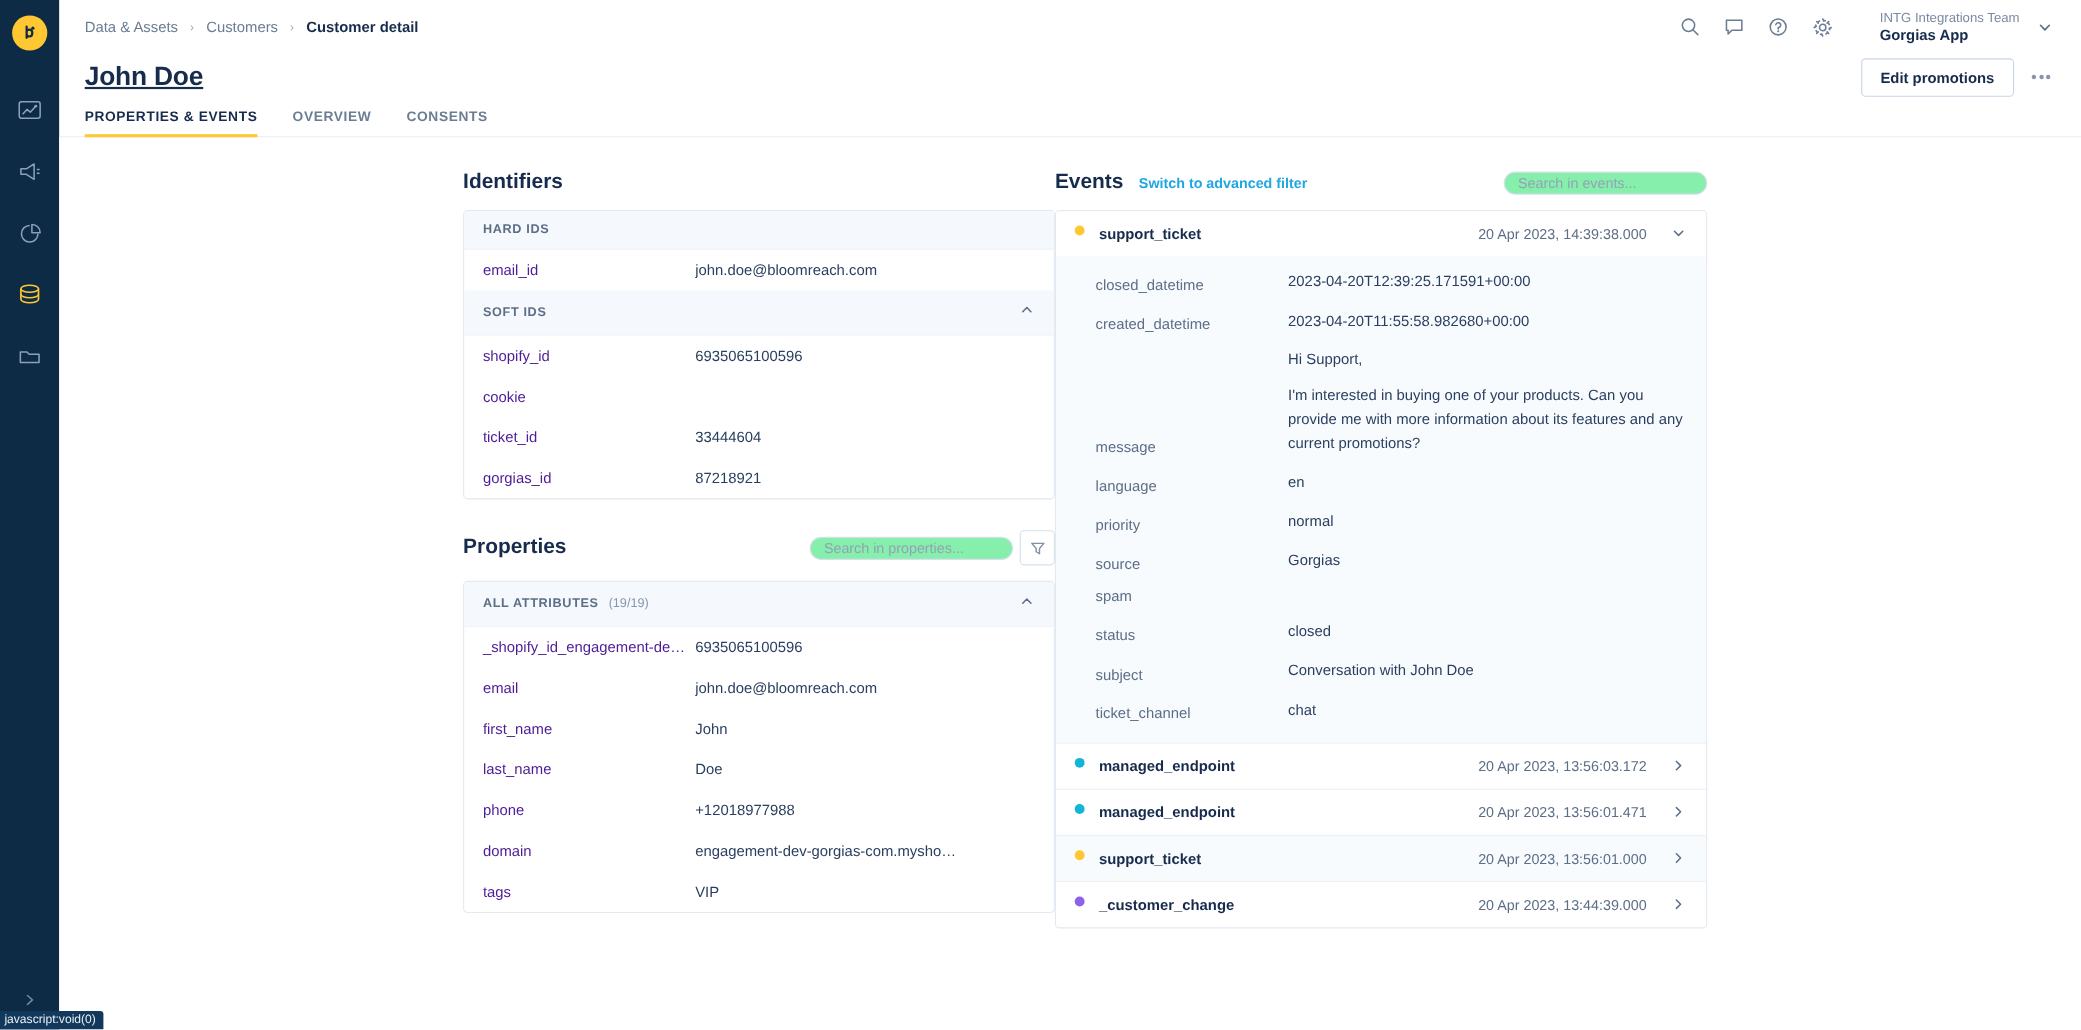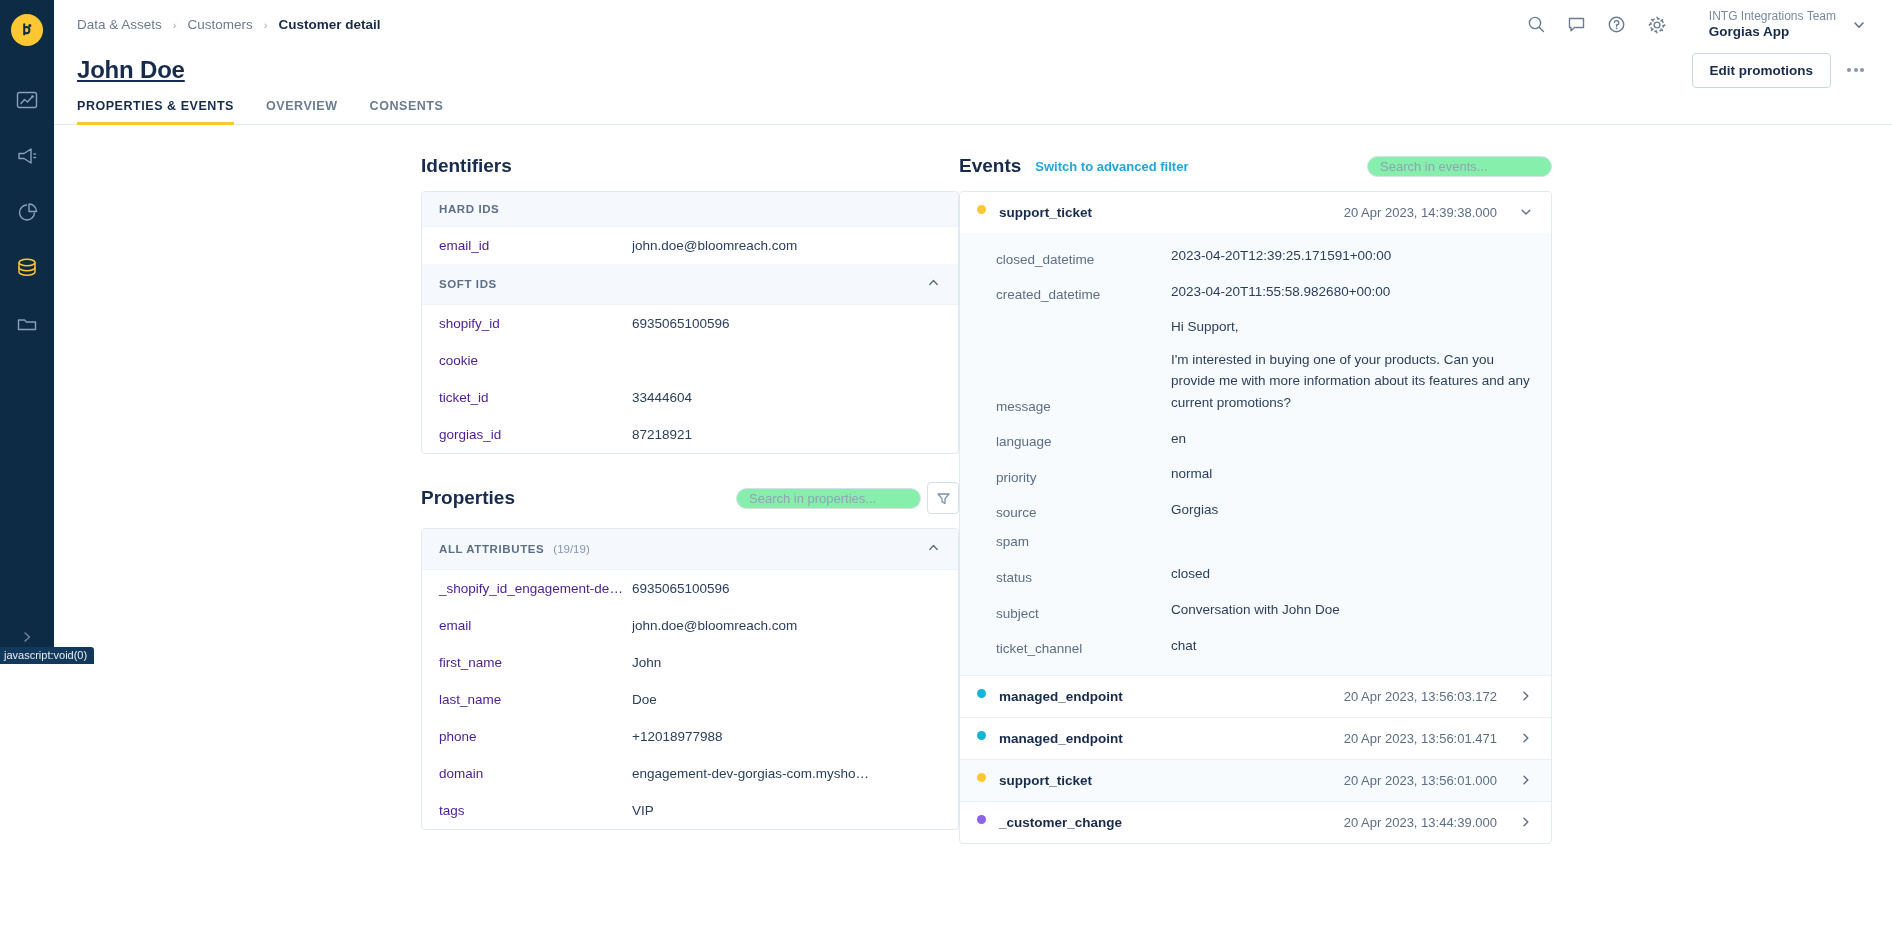--- a/index.html
+++ b/index.html
@@ -6,21 +6,21 @@
   html, body {
     width: 1892px; height: 936px;
     font-family: "Liberation Sans", sans-serif;
     background: #ffffff;
     overflow: hidden;
   }
   body { display: flex; }
 
   
   .sidebar {
-    width: 54px; height: 664px;
+    width: 54px; height: 936px;
     background: #0d2b45;
     flex: 0 0 54px;
     position: relative;
     display: flex; flex-direction: column; align-items: center;
   }
   .logo {
     width: 32px; height: 32px; border-radius: 50%;
     background: #ffc832; margin-top: 14px;
     display: flex; align-items: center; justify-content: center;
     color: #0d2b45; font-weight: bold; font-size: 17px;

